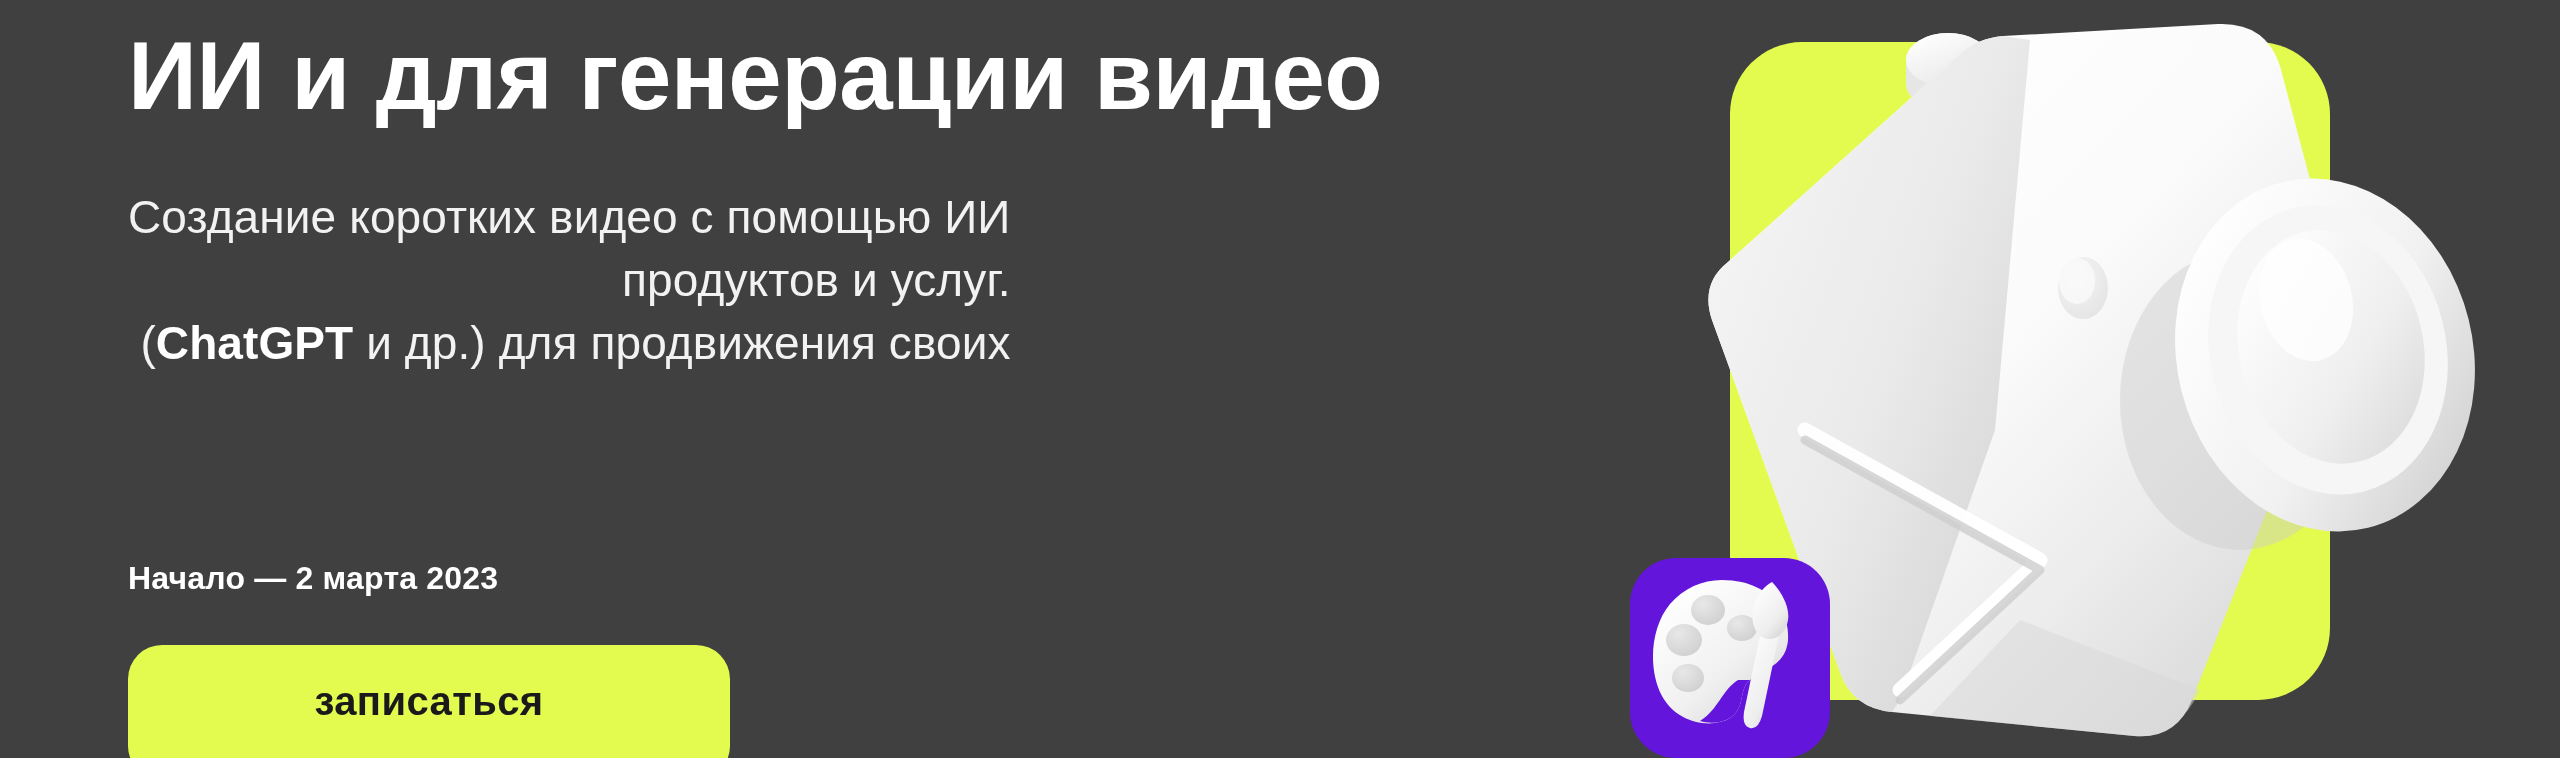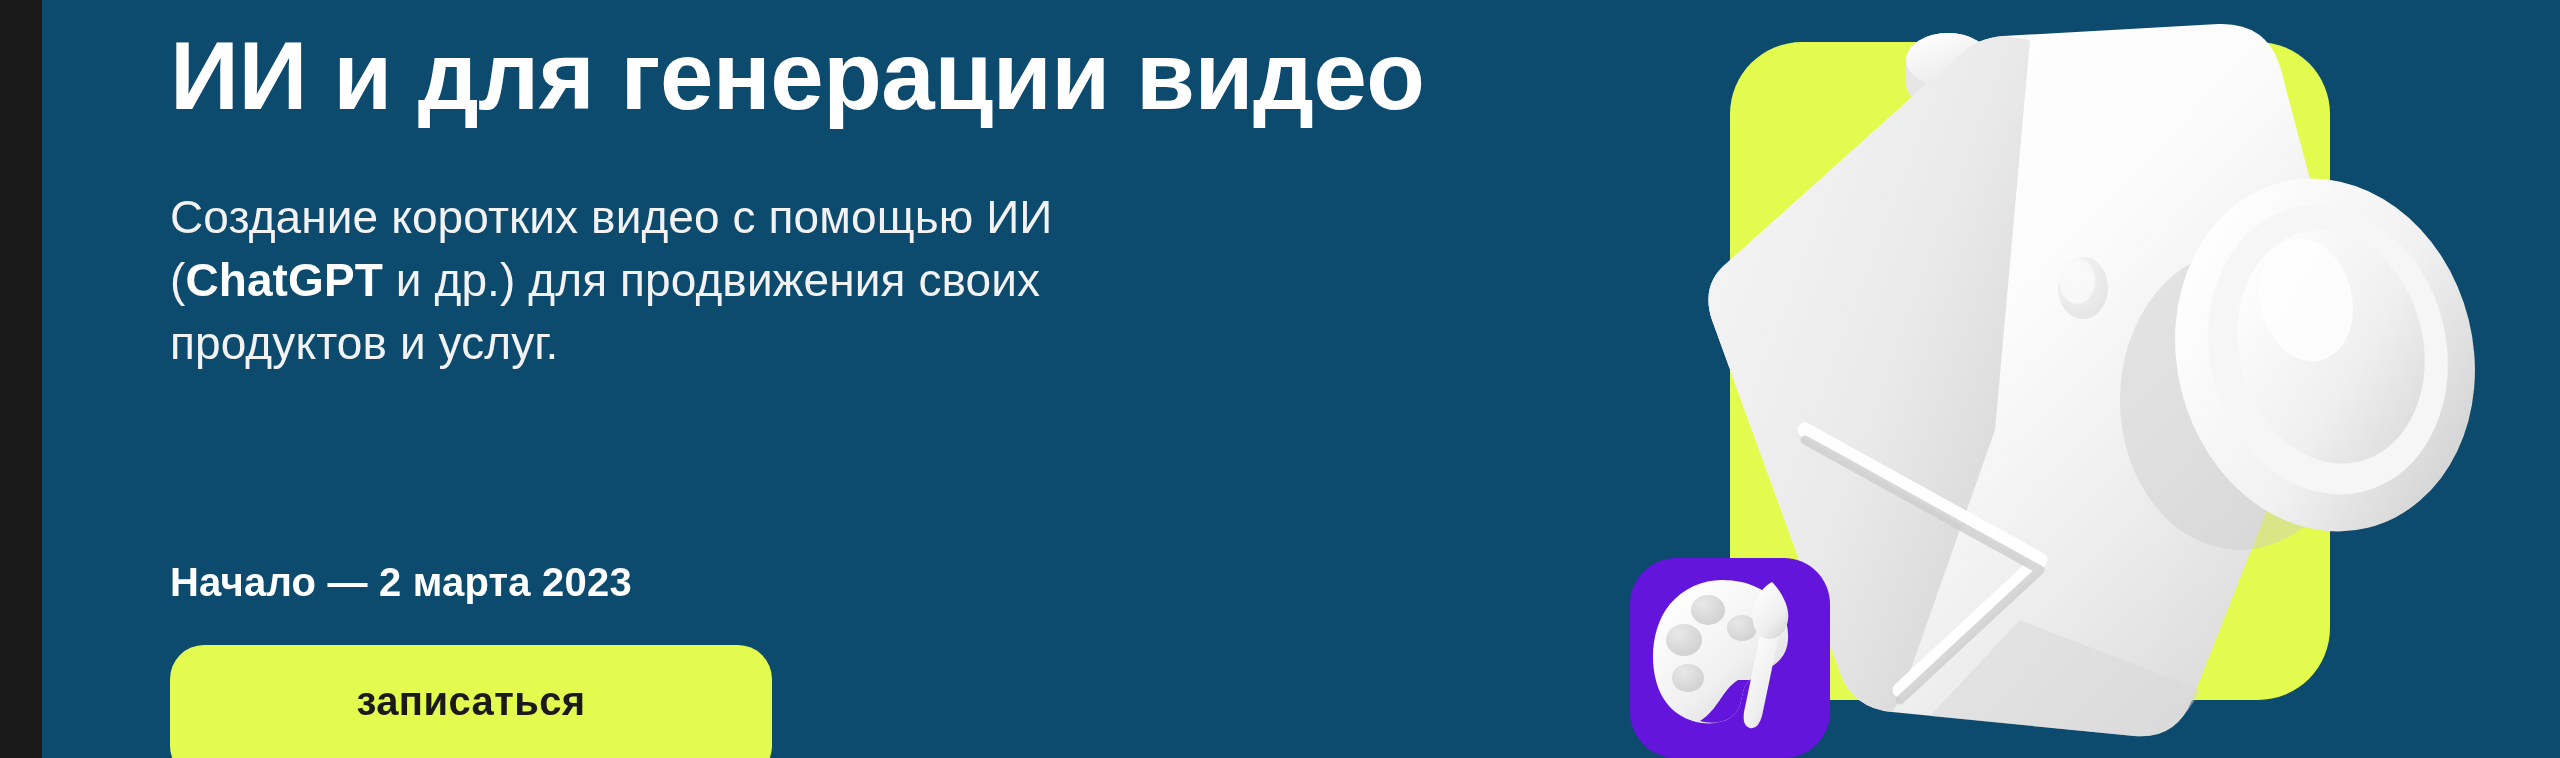--- a/index.html
+++ b/index.html
@@ -13,23 +13,22 @@
 
   body {
     background:#1a1a1a;
     font-family:"Liberation Sans", sans-serif;
     position:relative;
   }
 
   .banner {
     position:absolute;
     inset:0;
-    background:#0c4a6e;
+    background:#404040;
     overflow:hidden;
-    margin-left:42px;
   }
 
   
   .content {
     position:absolute;
     left:128px;
     top:0;
     width:1500px;
     height:758px;
   }
@@ -48,29 +47,30 @@
 
   .subcopy {
     position:absolute;
     left:0;
     top:186px;
     font-size:46px;
     line-height:63px;
     font-weight:300;
     color:#f2f2f2;
     letter-spacing:0.1px;
+    text-align:right;
   }
   .subcopy .line { display:block; white-space:nowrap; }
   .subcopy b { font-weight:700; color:#ffffff; }
 
   .startdate {
     position:absolute;
     left:0;
     top:560px;
-    font-size:40px;
+    font-size:32px;
     font-weight:700;
     color:#ffffff;
     letter-spacing:0.2px;
     white-space:nowrap;
   }
 
   .cta-button {
     position:absolute;
     left:0;
     top:645px;
@@ -136,22 +136,22 @@
 <body>
 
 <div class="banner">
 
   <div class="content">
 
     <h1 class="headline">ИИ и для генерации видео</h1>
 
     <div class="subcopy">
       <span class="line">Создание коротких видео с помощью ИИ</span>
+      <span class="line">продуктов и услуг.</span>
       <span class="line"><span>(</span><b>ChatGPT</b><span> и др.) для продвижения своих</span></span>
-      <span class="line">продуктов и услуг.</span>
     </div>
 
     <div class="startdate">Начало — 2 марта 2023</div>
 
     <button class="cta-button">записаться</button>
   </div>
 
   <div class="artwork">
 
     <div class="lime-card"></div>

